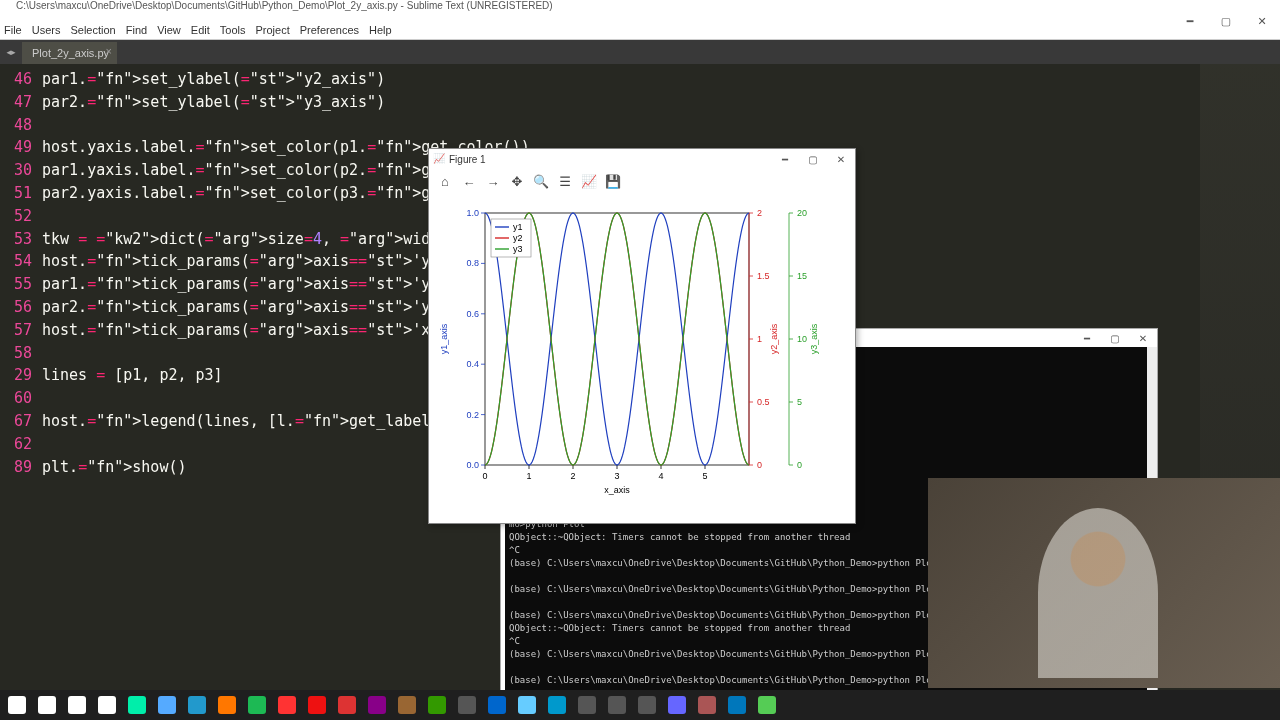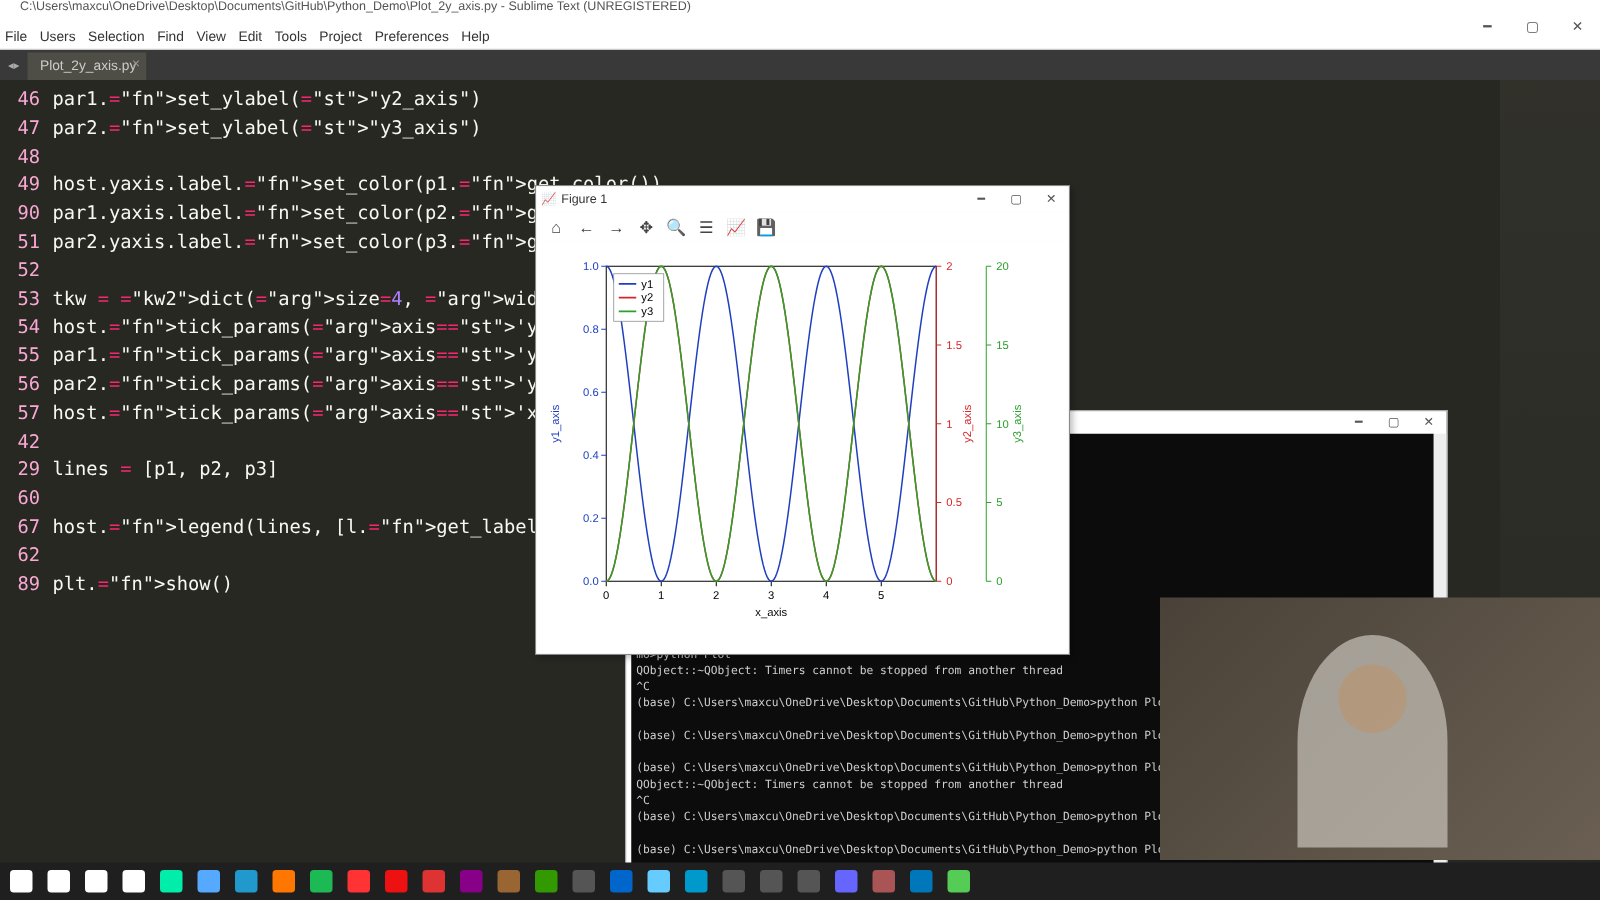--- a/index.html
+++ b/index.html
@@ -9,21 +9,21 @@
 .titlebar .win-ctrl { margin-left:auto; display:flex; }
 .titlebar .win-ctrl div { width:36px; height:20px; display:flex; align-items:center; justify-content:center; color:#555; font-size:11px; cursor:default; }
 .menubar { height:20px; background:#fff; display:flex; align-items:center; font-size:11px; color:#333; padding-left:4px; gap:10px; border-bottom:1px solid #ccc; }
 .menubar span { cursor:default; }
 .tabbar { height:24px; background:#393939; display:flex; align-items:flex-end; }
 .tabbar .arrows { width:22px; height:24px; display:flex; align-items:center; justify-content:center; color:#aaa; font-size:9px; }
 .tab { height:22px; background:#4e4e46; color:#ccc; font-size:11px; padding:0 8px 0 10px; display:flex; align-items:center; position:relative; }
 .tab .close { position:absolute; right:5px; top:3px; font-size:11px; color:#999; }
 .editor { position:relative; height:636px; background:#272822; display:flex; overflow:hidden; }
 .gutter { width:42px; padding-top:4px; text-align:right; }
-.gutter div { font:15px/22.8px Consolas,monospace; color:#f9a8d4; padding-right:10px; }
+.gutter div { font:15px/22.8px Consolas,monospace; color:#ec4899; padding-right:10px; }
 .codearea { flex:1; padding-top:4px; font:15px/22.8px Consolas,monospace; color:#f8f8f2; white-space:pre; position:relative; } .op { color:#f92672; } .nm { color:#ae81ff; }
 .statusbar { height:20px; background:#eee; font-size:10px; color:#555; display:flex; align-items:center; padding-left:6px; }
 .minimap { position:absolute; right:0; top:0; width:80px; height:620px; background:linear-gradient(#3a3a32,#2a2a26); opacity:0.5; }
 .taskbar { position:absolute; left:0; bottom:0; width:1280px; height:30px; background:#1f1f1f; display:flex; align-items:center; gap:12px; padding-left:8px; }
 .taskbar .tbicon { width:18px; height:18px; background:#555; border-radius:3px; }
 
 
 .term { position:absolute; left:500px; top:328px; width:658px; height:370px; background:#fff; border:1px solid #aaa; }
 .term .ttitle { height:18px; display:flex; align-items:center; font-size:10px; color:#555; padding-left:4px; }
 .term .ttitle .win-ctrl { margin-left:auto; display:flex; }
@@ -74,29 +74,29 @@
     <span>Plot_2y_axis.py</span>
     <span class="close">×</span>
   </div>
 </div>
 <div class="editor">
   <div class="gutter" id="gutter">
       <div>46</div>
       <div>47</div>
       <div>48</div>
       <div>49</div>
-      <div>90</div>
+      <div>30</div>
       <div>51</div>
       <div>52</div>
       <div>53</div>
       <div>54</div>
       <div>55</div>
       <div>56</div>
       <div>57</div>
-      <div>42</div>
+      <div>58</div>
       <div>29</div>
       <div>60</div>
       <div>67</div>
       <div>62</div>
       <div>89</div>
     </div>
   <div class="codearea" id="codearea"><div>par1.<span class<span="" class="op">=</span>"fn"&gt;set_ylabel(<span class<span="" class="op">=</span>"st"&gt;"y2_axis")</div><div>par2.<span class<span="" class="op">=</span>"fn"&gt;set_ylabel(<span class<span="" class="op">=</span>"st"&gt;"y3_axis")</div><div>&nbsp;</div><div>host.yaxis.label.<span class<span="" class="op">=</span>"fn"&gt;set_color(p1.<span class<span="" class="op">=</span>"fn"&gt;get_color())</div><div>par1.yaxis.label.<span class<span="" class="op">=</span>"fn"&gt;set_color(p2.<span class<span="" class="op">=</span>"fn"&gt;get_color())</div><div>par2.yaxis.label.<span class<span="" class="op">=</span>"fn"&gt;set_color(p3.<span class<span="" class="op">=</span>"fn"&gt;get_color())</div><div>&nbsp;</div><div>tkw <span class="op">=</span> <span class<span="" class="op">=</span>"kw2"&gt;dict(<span class<span="" class="op">=</span>"arg"&gt;size<span class="op">=</span><span class="nm">4</span>, <span class<span="" class="op">=</span>"arg"&gt;width<span class="op">=</span><span class="nm">1.5</span>)</div><div>host.<span class<span="" class="op">=</span>"fn"&gt;tick_params(<span class<span="" class="op">=</span>"arg"&gt;axis<span class="op">=</span><span class<span="" class="op">=</span>"st"&gt;'y', <span class<span="" class="op">=</span>"arg"&gt;colors<span class="op">=</span>p1</div><div>par1.<span class<span="" class="op">=</span>"fn"&gt;tick_params(<span class<span="" class="op">=</span>"arg"&gt;axis<span class="op">=</span><span class<span="" class="op">=</span>"st"&gt;'y', <span class<span="" class="op">=</span>"arg"&gt;colors<span class="op">=</span>p2</div><div>par2.<span class<span="" class="op">=</span>"fn"&gt;tick_params(<span class<span="" class="op">=</span>"arg"&gt;axis<span class="op">=</span><span class<span="" class="op">=</span>"st"&gt;'y', <span class<span="" class="op">=</span>"arg"&gt;colors<span class="op">=</span>p3</div><div>host.<span class<span="" class="op">=</span>"fn"&gt;tick_params(<span class<span="" class="op">=</span>"arg"&gt;axis<span class="op">=</span><span class<span="" class="op">=</span>"st"&gt;'x', <span class<span="" class="op">=</span>"op"&gt;**tkw)</div><div>&nbsp;</div><div>lines <span class="op">=</span> [p1, p2, p3]</div><div>&nbsp;</div><div>host.<span class<span="" class="op">=</span>"fn"&gt;legend(lines, [l.<span class<span="" class="op">=</span>"fn"&gt;get_label() <span class<span="" class="op">=</span>"kw"&gt;fo</div><div>&nbsp;</div><div>plt.<span class<span="" class="op">=</span>"fn"&gt;show()</div></div>
   <div class="minimap"></div>
 </div>
 <div class="statusbar">

